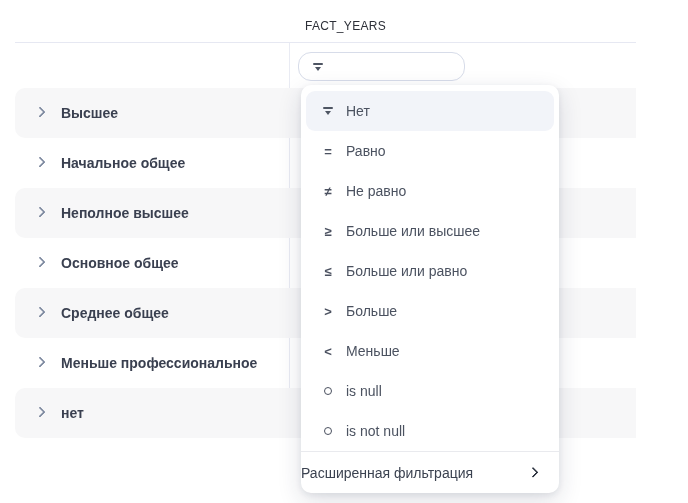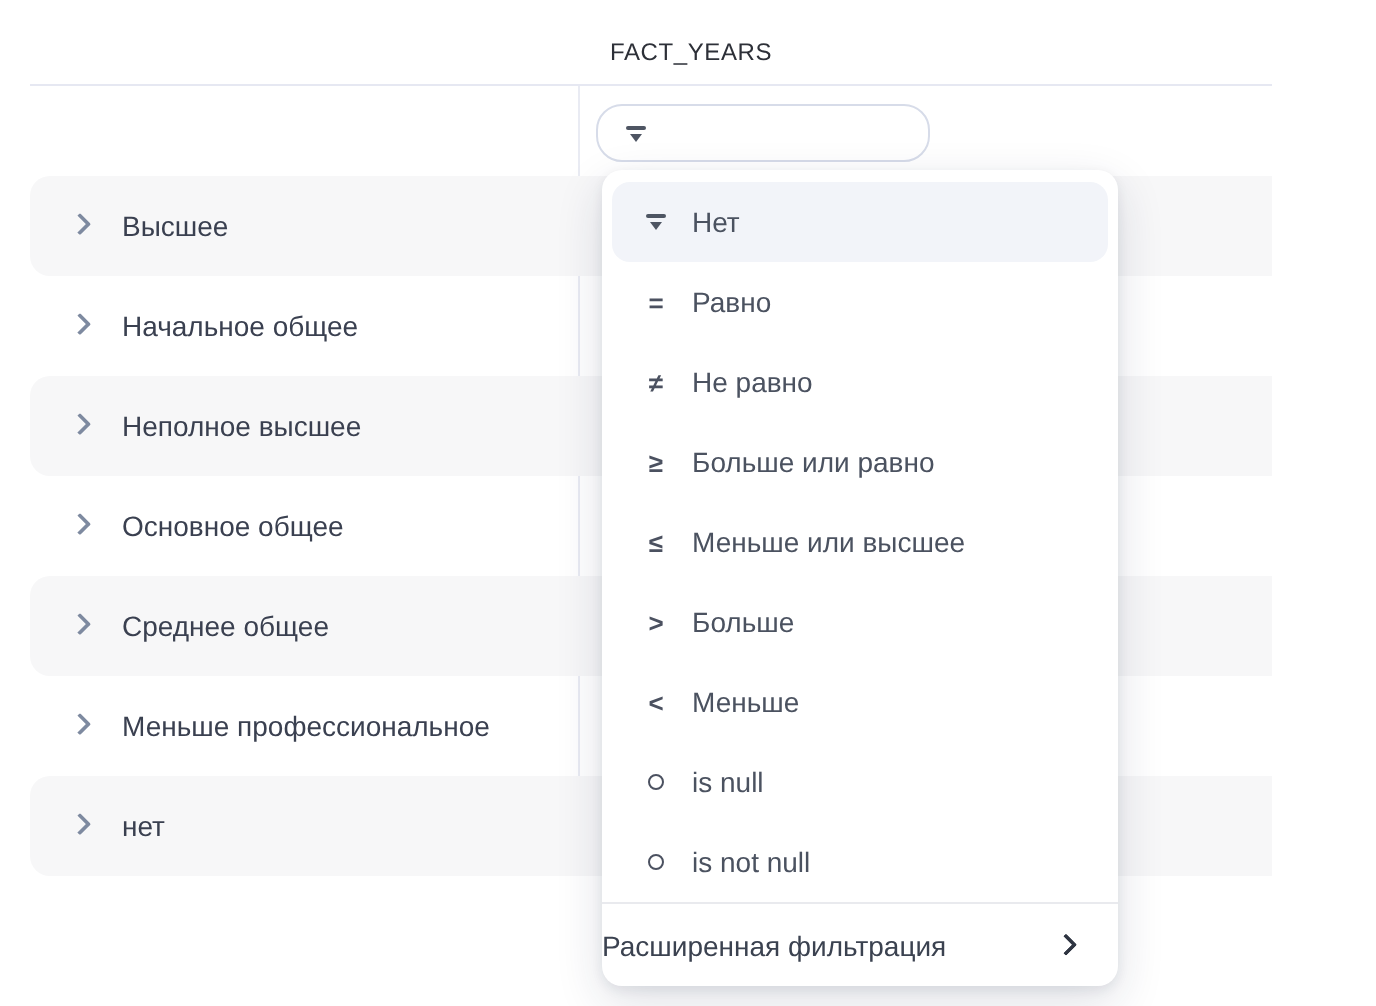--- a/index.html
+++ b/index.html
@@ -102,21 +102,21 @@
     width: 8px; height: 8px;
     border-top: 2px solid #7e8aa0;
     border-right: 2px solid #7e8aa0;
     transform: translateY(-62%) rotate(45deg);
     border-radius: 1px;
   }
   .row-label {
     position: absolute;
     left: 61px;
     font-size: 14px;
-    font-weight: normal;
+    font-weight: bold;
     color: #3a4050;
   }
 
   
   .dropdown {
     position: absolute;
     left: 301px; top: 85px;
     width: 258px; height: 408px;
     background: #ffffff;
     border-radius: 10px;
@@ -247,26 +247,26 @@
       <span class="mi-label">Равно</span>
     </div>
 
     <div class="menu-item">
       <span class="mi-icon">≠</span>
       <span class="mi-label">Не равно</span>
     </div>
 
     <div class="menu-item">
       <span class="mi-icon">≥</span>
+      <span class="mi-label">Больше или высшее</span>
+    </div>
+
+    <div class="menu-item">
+      <span class="mi-icon">≤</span>
       <span class="mi-label">Больше или равно</span>
-    </div>
-
-    <div class="menu-item">
-      <span class="mi-icon">≤</span>
-      <span class="mi-label">Меньше или высшее</span>
     </div>
 
     <div class="menu-item">
       <span class="mi-icon">&gt;</span>
       <span class="mi-label">Больше</span>
     </div>
 
     <div class="menu-item">
       <span class="mi-icon">&lt;</span>
       <span class="mi-label">Меньше</span>

